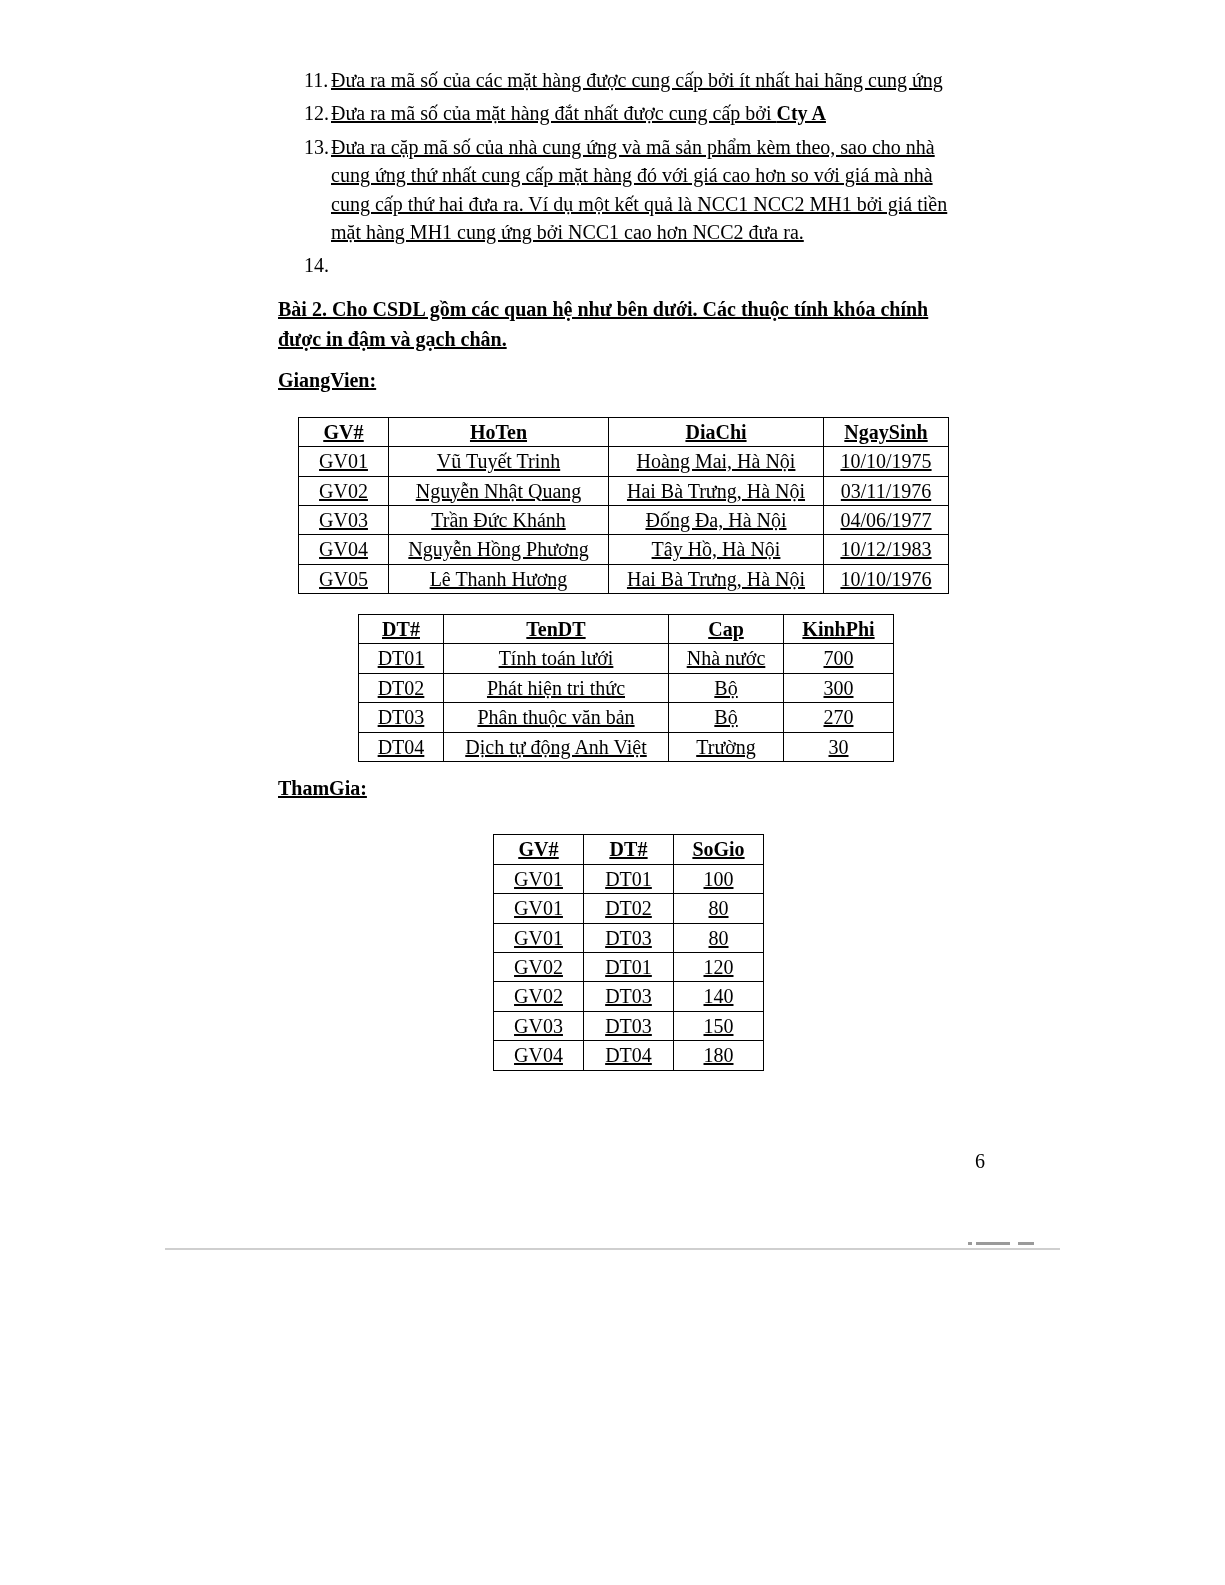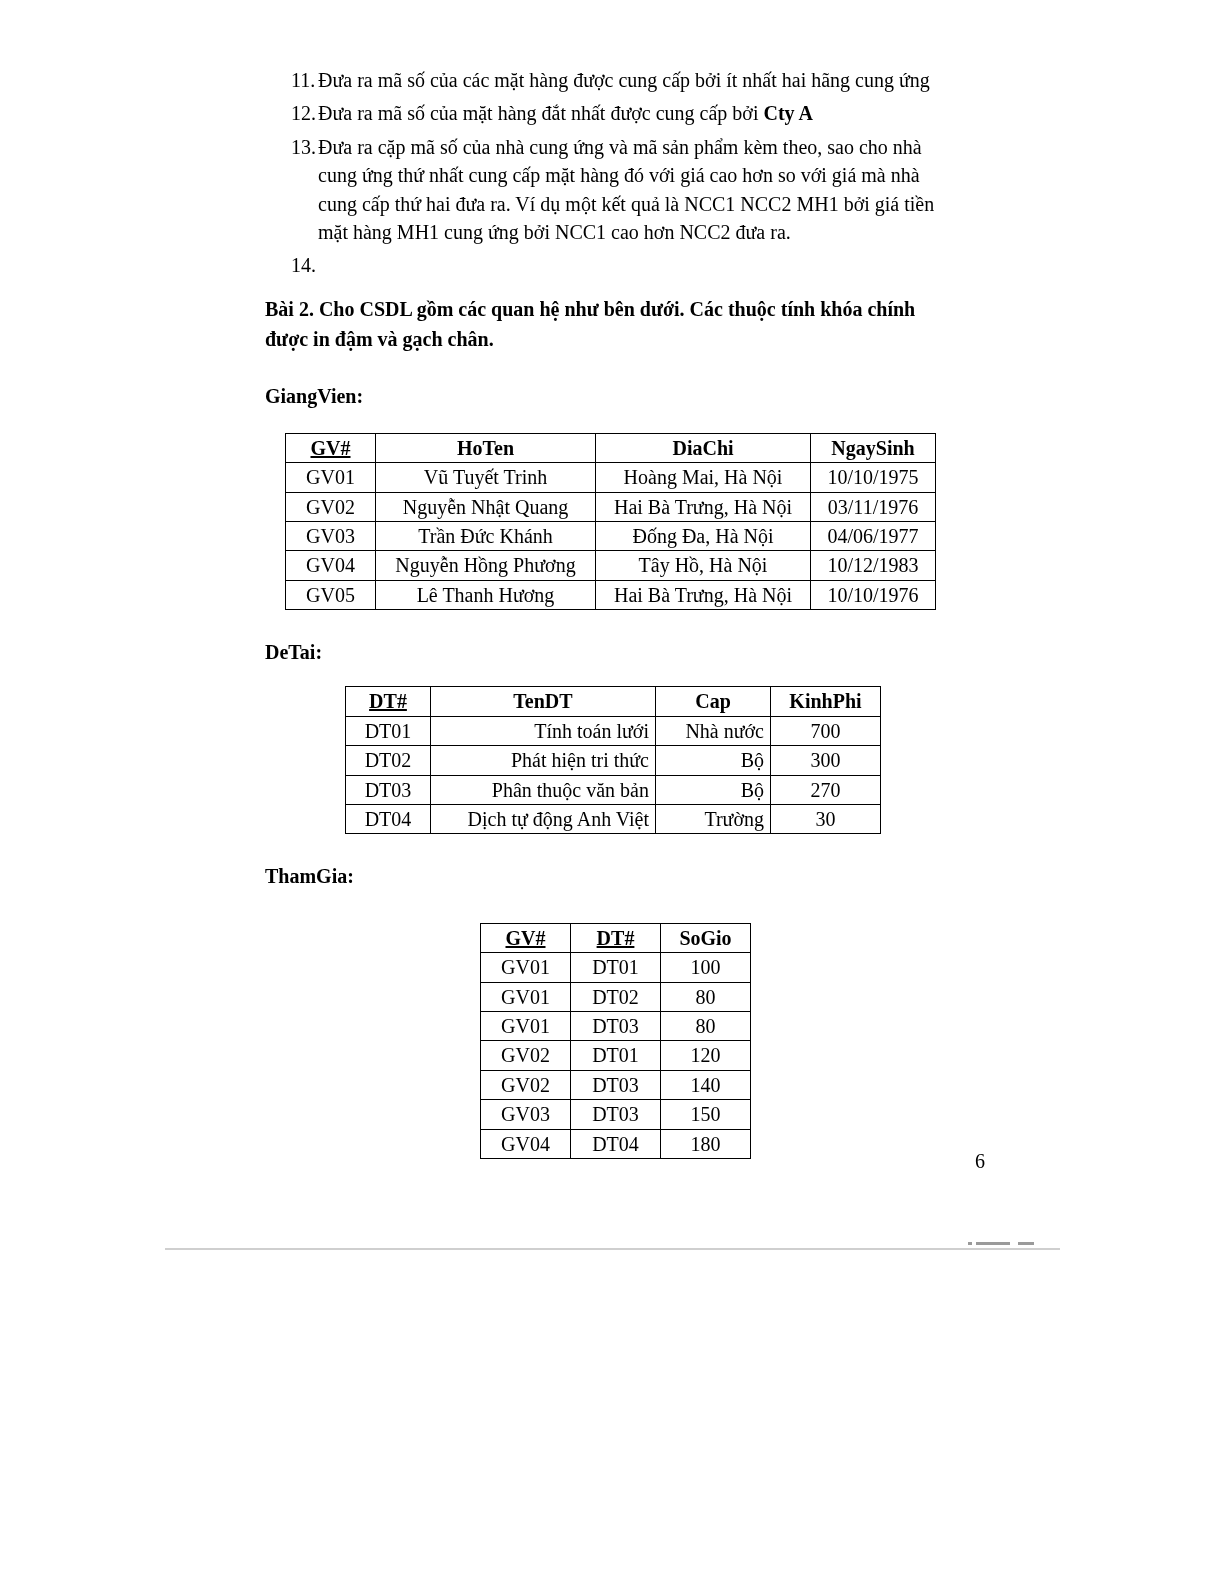--- a/index.html
+++ b/index.html
@@ -1,34 +1,34 @@
 <!DOCTYPE html>
 <html><head>
 <meta charset="utf-8">
 <style>
   * { margin:0; padding:0; box-sizing:border-box; }
   html,body { background:#ffffff; }
   body {
     width:1225px; height:1585px; position:relative;
     font-family:"Liberation Serif", serif; color:#000;
   }
-  .content { position:absolute; left:265px; top:66px; width:698px; font-size:20px; line-height:1.42; }
+  .content { position:absolute; left:278px; top:66px; width:698px; font-size:20px; line-height:1.42;text-decoration:underline; }
   .li { position:relative; padding-left:53px; margin-bottom:5px; }
   .li .num { position:absolute; left:26px; top:0; }
   .b { font-weight:bold; }
   .heading { font-weight:bold; margin-top:48px; line-height:1.5; }
-  .tbl-label { font-weight:bold; margin-top:28px; }
+  .tbl-label { font-weight:bold; margin-top:12px; }
   table { border-collapse:collapse; }
   th, td {
     border:1px solid #000; height:29px; padding:0 6px;
     font-size:20px; text-align:center; white-space:nowrap;
   }
   th { font-weight:bold;text-align:center; }
   .key { text-decoration:underline; }
-  .l { text-align:right; padding-left:6px; }
+  .l { text-align:center; padding-left:6px; }
   .t1 { margin-left:20px; margin-top:22px; }
   .t2 { margin-left:80px; margin-top:20px; }
   .t3 { margin-left:215px; margin-top:32px; }
   .page-num { position:absolute; left:975px; top:1150px; font-size:20px; }
   .divider { position:absolute; left:165px; top:1248px; width:895px; height:0; border-top:2px solid #cfcfcf; }
   .divider-marks { position:absolute; left:968px; top:1242px; width:90px; height:6px; }
   .divider-marks i { display:inline-block; vertical-align:top; background:#9a9a9a; }
   .dm1 { width:4px; height:3px; margin-right:4px; }
   .dm2 { width:34px; height:3px; margin-right:8px; }
   .dm3 { width:16px; height:3px; }
@@ -103,21 +103,20 @@
       </tr>
       <tr>
         <td>GV05</td>
         <td>Lê Thanh Hương</td>
         <td>Hai Bà Trưng, Hà Nội</td>
         <td>10/10/1976</td>
       </tr>
     </tbody>
   </table>
 
-  <div class="tbl-label">DeTai:</div>
 
   <table class="t2">
     <colgroup>
       <col style="width:85px">
         <col style="width:225px">
         <col style="width:115px">
         <col style="width:110px">
     </colgroup>
     <thead>
       <tr>

